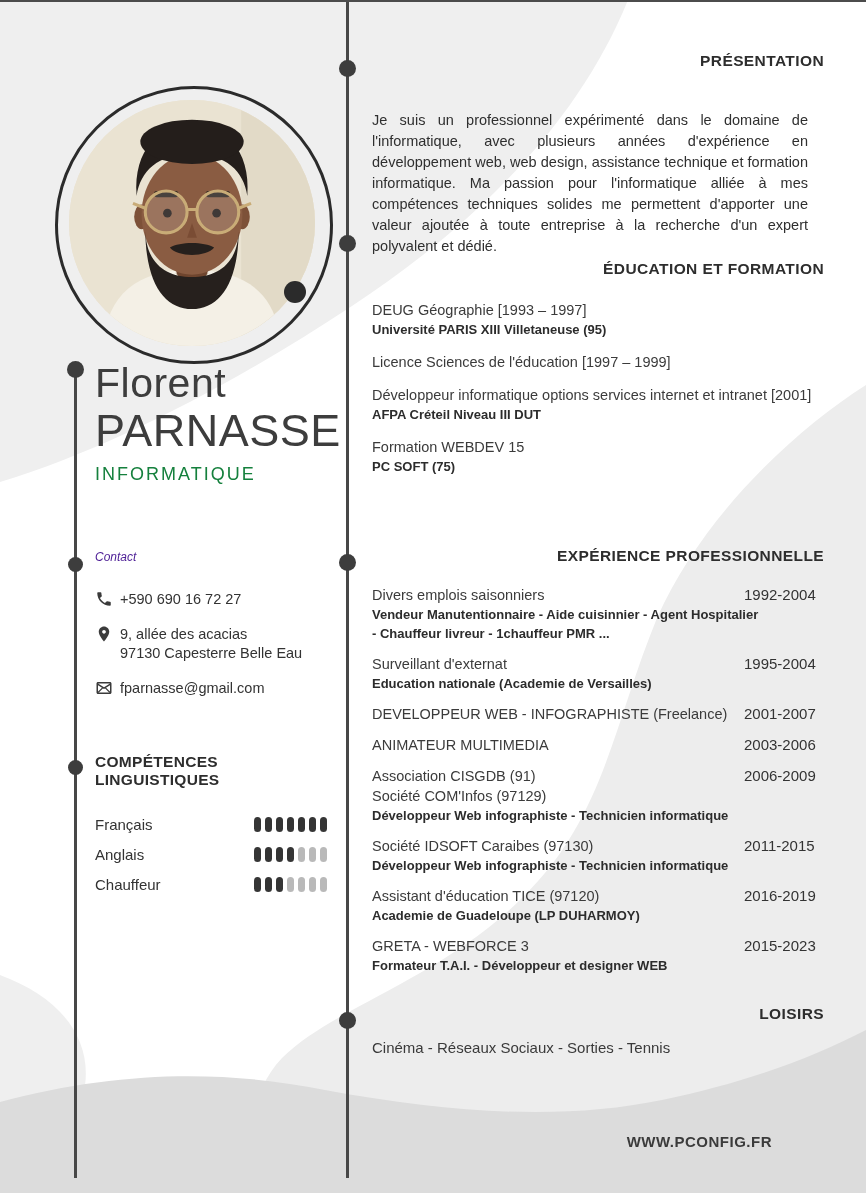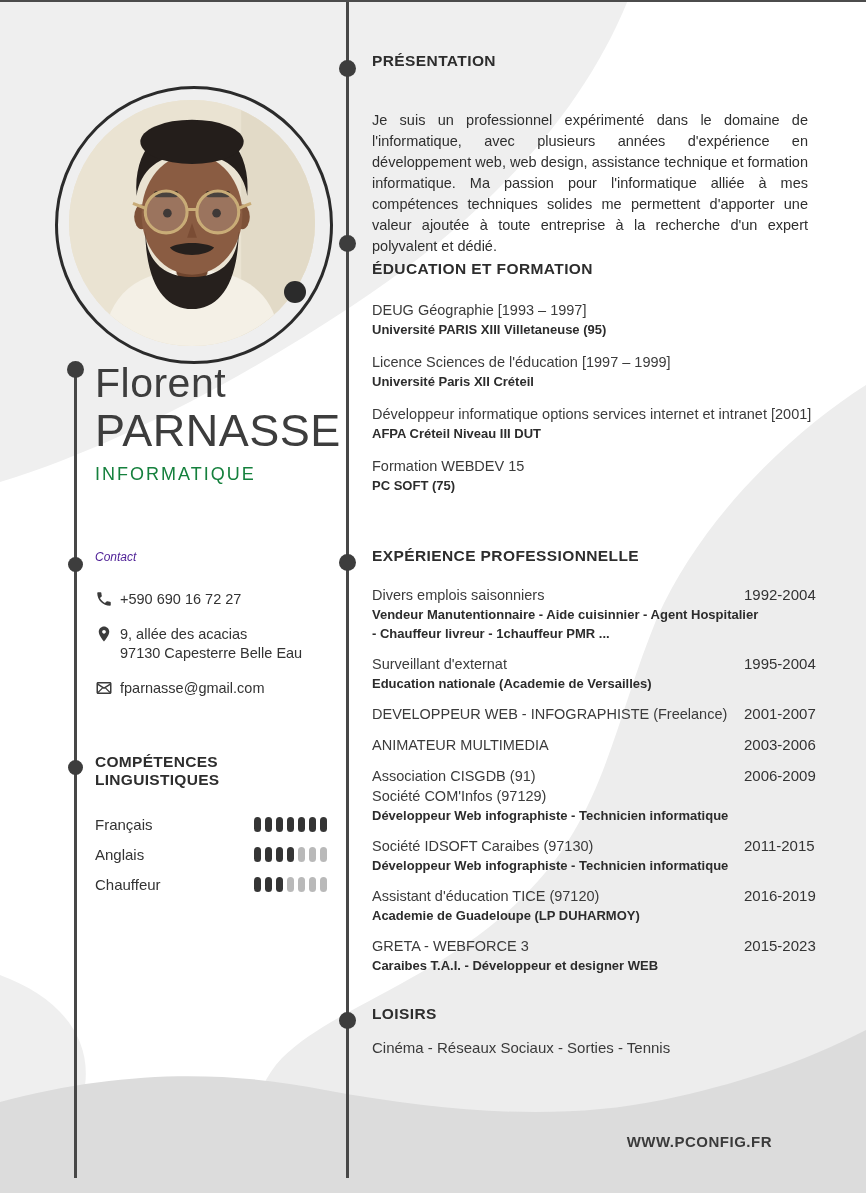--- a/index.html
+++ b/index.html
@@ -42,21 +42,21 @@
   .lang-heading{font-size:15.5px;font-weight:700;color:#2d2d2d;letter-spacing:.3px;}
   .lang-rows{margin-top:20px;}
   .lang-row{display:flex;align-items:center;justify-content:space-between;height:30px;}
   .lang-name{font-size:15px;color:#333;}
   .lang-dots{display:flex;gap:4px;}
   .pill{width:7px;height:15px;border-radius:4px;background:#b9b9b9;}
   .pill.on{background:#353535;}
 
   
   .section{position:absolute;left:372px;width:452px;z-index:2;}
-  .sec-heading{font-size:15.5px;font-weight:700;color:#2d2d2d;letter-spacing:.4px;}
+  .sec-heading{font-size:15.5px;font-weight:700;color:#2d2d2d;letter-spacing:.4px;text-align:right;}
   .presentation-text{margin-top:40px;font-size:14.5px;line-height:21px;text-align:justify;color:#2f2f2f;width:436px;}
 
   .edu-items{margin-top:22px;}
   .edu-item{margin-bottom:13px;}
   .edu-title{font-size:14.5px;line-height:20px;color:#3b3b3b;}
   .edu-detail{font-size:13px;line-height:19px;font-weight:700;color:#2c2c2c;}
 
   .xp-items{margin-top:20px;}
   .xp-item{margin-bottom:11px;}
   .xp-head{display:flex;align-items:flex-start;}
@@ -212,21 +212,20 @@
 
   <div class="section" style="top:228px;margin-top:32px;">
     <div class="sec-heading">ÉDUCATION ET FORMATION</div>
     <div class="edu-items" id="edu-items">
         <div class="edu-item">
           <div class="edu-title">DEUG Géographie [1993 – 1997]</div>
           <div class="edu-detail">Université PARIS XIII Villetaneuse (95)</div>
         </div>
         <div class="edu-item">
           <div class="edu-title">Licence Sciences de l'éducation [1997 – 1999]</div>
-          <div class="edu-detail">Université Paris XII Créteil</div>
         </div>
         <div class="edu-item">
           <div class="edu-title">Développeur informatique options services internet et intranet [2001]</div>
           <div class="edu-detail">AFPA Créteil Niveau III DUT</div>
         </div>
         <div class="edu-item">
           <div class="edu-title">Formation  WEBDEV 15</div>
           <div class="edu-detail">PC SOFT (75)</div>
         </div>
       </div>
@@ -298,21 +297,21 @@
           </div>
           <div class="xp-detail">Academie de Guadeloupe (LP DUHARMOY)</div>
         </div>
         <div class="xp-item">
           <div class="xp-head">
             <div class="xp-titles">
               <div class="xp-title">GRETA - WEBFORCE 3</div>
             </div>
             <div class="xp-period">2015-2023</div>
           </div>
-          <div class="xp-detail">Caraibes T.A.I. - Développeur et designer WEB</div>
+          <div class="xp-detail">Formateur T.A.I. - Développeur et designer WEB</div>
         </div>
       </div>
   </div>
 
   <div class="section" style="top:1005px;">
     <div class="sec-heading">LOISIRS</div>
     <div class="loisirs-text">Cinéma - Réseaux Sociaux - Sorties - Tennis</div>
   </div>
 
   <div class="footer-site">WWW.PCONFIG.FR</div>

